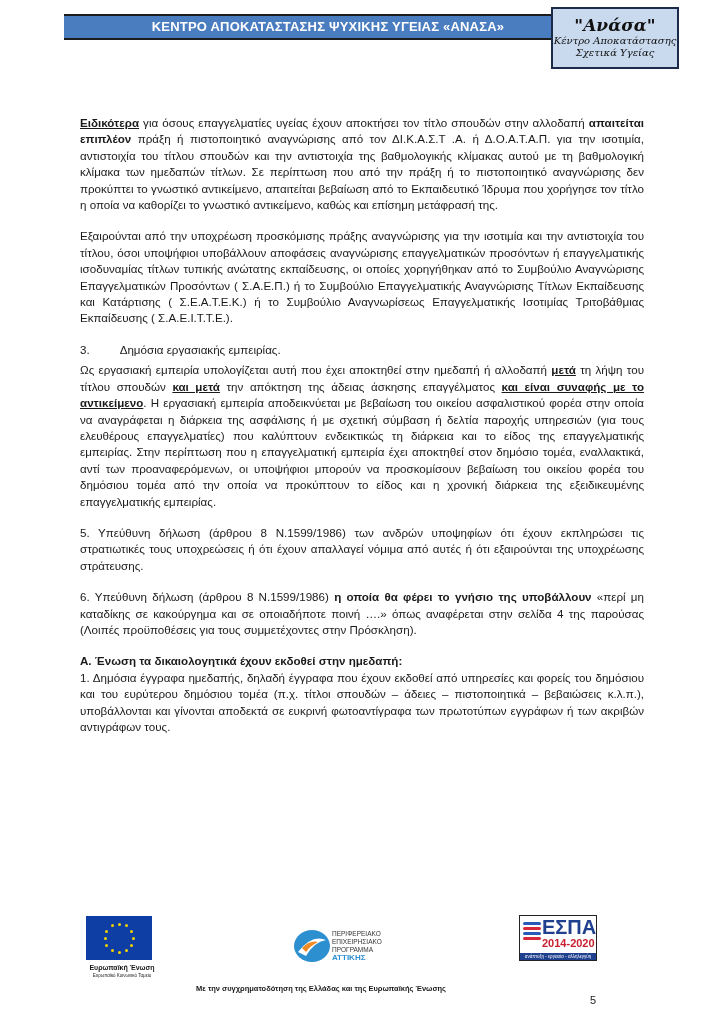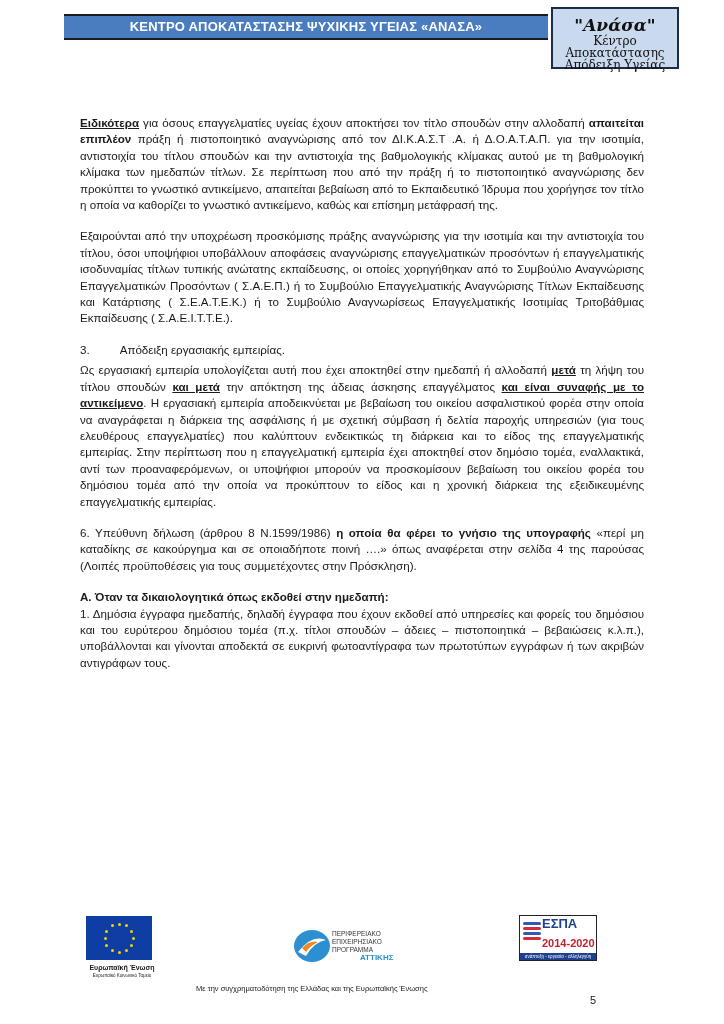--- a/index.html
+++ b/index.html
@@ -1,82 +1,83 @@
 <!DOCTYPE html>
 <html><head>
 <meta charset="utf-8">
 <style>
   html, body { margin: 0; padding: 0; background: #ffffff; }
   body { width: 724px; height: 1024px; position: relative; overflow: hidden;
          font-family: "Liberation Sans", sans-serif; color: #1a1a1a; }
 
   .header-bar { position: absolute; left: 64px; top: 14px; width: 484px; height: 22px;
-    background: #4a7cc0; border-top: 2px solid #1c1c1c; border-bottom: 2px solid #1c1c1c; }
+    background: #4a7cc0; border-top: 2px solid #1c1c1c; border-bottom: 2px solid #1c1c1c; padding-left: 44px; }
   .header-title { position: absolute; left: 0; right: 0; top: 3px; text-align: center;
     color: #ffffff; font-weight: bold; font-size: 13px; letter-spacing: 0.2px; }
   .logo-box { position: absolute; left: 551px; top: 7px; width: 128px; height: 62px;
     background: #c9d9ee; border: 2px solid #1c2b4a; box-sizing: border-box; text-align: center; }
   .logo-title { font-family: "DejaVu Serif", serif; font-style: italic; font-weight: bold; font-size: 17px; margin-top: 6px; color:#111; }
-  .logo-sub { font-family: "DejaVu Serif", serif; font-size: 12px; line-height: 12px; color:#111; }
+  .logo-sub { font-family: "DejaVu Serif", serif; font-style: italic; font-size: 10px; line-height: 12px; color:#111; }
 
   .content { position: absolute; left: 80px; top: 115px; width: 564px;
     font-size: 11.6px; line-height: 16.4px; text-align: justify; }
   .content p { margin: 0 0 15px 0; }
   .u { text-decoration: underline; }
   .b { font-weight: bold; }
   .num-head { display: flex; gap: 30px; margin-bottom: 4px; }
   .tight { margin: 0 !important; }
 
   .footer-eu { position: absolute; left: 86px; top: 916px; width: 66px; height: 44px; background: #0e3da3; }
   .footer-eu .star { position: absolute; width: 3px; height: 3px; background: #f5d400; border-radius: 50%; }
   .eu-label { position: absolute; left: 80px; top: 964px; width: 84px; text-align: center; font-size: 7px; font-weight: bold; }
   .eu-sublabel { position: absolute; left: 80px; top: 973px; width: 84px; text-align: center; font-size: 4.5px; }
   .pep-logo { position: absolute; left: 292px; top: 928px; width: 40px; height: 36px; }
   .pep-text { position: absolute; left: 332px; top: 930px; font-size: 6.5px; line-height: 8px; color: #333; }
-  .pep-text .attiki { color: #2c8fd0; font-size: 8px; font-weight: bold; margin-left: 28px; }
+  .pep-text .attiki { color: #2c8fd0; font-size: 8px; font-weight: bold; }
   .espa { position: absolute; left: 519px; top: 915px; width: 76px; height: 44px; border: 1px solid #222; background:#fff; }
-  .espa-title { position: absolute; left: 22px; top: 0px; font-size: 13px; font-weight: bold; color: #1f3f8f; }
+  .espa-title { position: absolute; left: 22px; top: 0px; font-size: 20px; font-weight: bold; color: #1f3f8f; }
   .espa-years { position: absolute; left: 22px; top: 21px; font-size: 11px; font-weight: bold; color: #c8202f; }
   .espa-strip { position: absolute; left: 0; right: 0; bottom: 0; height: 7px; background: #1f3f8f; color: #fff; font-size: 4.5px; text-align: center; line-height: 7px; }
   .espa-waves { position: absolute; left: 3px; top: 6px; width: 18px; }
   .espa-waves div { height: 3px; margin-bottom: 2px; border-radius: 2px; }
-  .cofund { position: absolute; left: 196px; top: 984px; font-size: 7.5px; font-weight: normal; }
+  .cofund { position: absolute; left: 196px; top: 984px; font-size: 7.5px; font-weight: bold; }
   .page-num { position: absolute; left: 590px; top: 994px; font-size: 11px; }
 </style>
 </head>
 <body>
 
 <div class="header-bar">
   <div class="header-title">ΚΕΝΤΡΟ ΑΠΟΚΑΤΑΣΤΑΣΗΣ ΨΥΧΙΚΗΣ ΥΓΕΙΑΣ «ΑΝΑΣΑ»</div>
 </div>
 <div class="logo-box">
   <div class="logo-title">"Ανάσα"</div>
   <div class="logo-sub">Κέντρο Αποκατάστασης</div>
-  <div class="logo-sub">Απόδειξη Υγείας</div>
+  <div class="logo-sub">Σχετικά Υγείας</div>
 </div>
 
 <div class="content">
   <p>
     <span class="b u">Ειδικότερα</span><span> για όσους επαγγελματίες υγείας έχουν αποκτήσει τον τίτλο σπουδών στην αλλοδαπή </span><span class="b">απαιτείται επιπλέον</span><span> πράξη ή πιστοποιητικό αναγνώρισης από τον ΔΙ.Κ.Α.Σ.Τ .Α. ή Δ.Ο.Α.Τ.Α.Π. για την ισοτιμία, αντιστοιχία του τίτλου σπουδών και την αντιστοιχία της βαθμολογικής κλίμακας αυτού με τη βαθμολογική κλίμακα των ημεδαπών τίτλων. Σε περίπτωση που από την πράξη ή το πιστοποιητικό αναγνώρισης δεν προκύπτει το γνωστικό αντικείμενο, απαιτείται βεβαίωση από το Εκπαιδευτικό Ίδρυμα που χορήγησε τον τίτλο η οποία να καθορίζει το γνωστικό αντικείμενο, καθώς και επίσημη μετάφρασή της.</span>
   </p>
   <p>Εξαιρούνται από την υποχρέωση προσκόμισης πράξης αναγνώρισης για την ισοτιμία και την αντιστοιχία του τίτλου, όσοι υποψήφιοι υποβάλλουν αποφάσεις αναγνώρισης επαγγελματικών προσόντων ή επαγγελματικής ισοδυναμίας τίτλων τυπικής ανώτατης εκπαίδευσης, οι οποίες χορηγήθηκαν από το Συμβούλιο Αναγνώρισης Επαγγελματικών Προσόντων ( Σ.Α.Ε.Π.) ή το Συμβούλιο Επαγγελματικής Αναγνώρισης Τίτλων Εκπαίδευσης και Κατάρτισης ( Σ.Ε.Α.Τ.Ε.Κ.) ή το Συμβούλιο Αναγνωρίσεως Επαγγελματικής Ισοτιμίας Τριτοβάθμιας Εκπαίδευσης ( Σ.Α.Ε.Ι.Τ.Τ.Ε.).</p>
 
   <div class="num-head">
     <span>3.</span>
-    <span>Απόδειξη εργασιακής εμπειρίας.</span>
+    <span>Δημόσια εργασιακής εμπειρίας.</span>
   </div>
   <p>
     <span>Ως εργασιακή εμπειρία υπολογίζεται αυτή που έχει αποκτηθεί στην ημεδαπή ή αλλοδαπή </span><span class="b u">μετά</span><span> τη λήψη του τίτλου σπουδών </span><span class="b u">και μετά</span><span> την απόκτηση της άδειας άσκησης επαγγέλματος </span><span class="b u">και είναι συναφής με το αντικείμενο</span><span>. Η εργασιακή εμπειρία αποδεικνύεται με βεβαίωση του οικείου ασφαλιστικού φορέα στην οποία να αναγράφεται η διάρκεια της ασφάλισης ή με σχετική σύμβαση ή δελτία παροχής υπηρεσιών (για τους ελευθέρους επαγγελματίες) που καλύπτουν ενδεικτικώς τη διάρκεια και το είδος της επαγγελματικής εμπειρίας. Στην περίπτωση που η επαγγελματική εμπειρία έχει αποκτηθεί στον δημόσιο τομέα, εναλλακτικά, αντί των προαναφερόμενων, οι υποψήφιοι μπορούν να προσκομίσουν βεβαίωση του οικείου φορέα του δημόσιου τομέα από την οποία να προκύπτουν το είδος και η χρονική διάρκεια της εξειδικευμένης επαγγελματικής εμπειρίας.</span>
   </p>
 
+  <p>5. Υπεύθυνη δήλωση (άρθρου 8 Ν.1599/1986) των ανδρών υποψηφίων ότι έχουν εκπληρώσει τις στρατιωτικές τους υποχρεώσεις ή ότι έχουν απαλλαγεί νόμιμα από αυτές ή ότι εξαιρούνται της υποχρέωσης στράτευσης.</p>
   <p>
-    <span>6. Υπεύθυνη δήλωση (άρθρου 8 Ν.1599/1986) </span><span class="b">η οποία θα φέρει το γνήσιο της υπογραφής</span><span> «περί μη καταδίκης σε κακούργημα και σε οποιαδήποτε ποινή ….» όπως αναφέρεται στην σελίδα 4 της παρούσας (Λοιπές προϋποθέσεις για τους συμμετέχοντες στην Πρόσκληση).</span>
+    <span>6. Υπεύθυνη δήλωση (άρθρου 8 Ν.1599/1986) </span><span class="b">η οποία θα φέρει το γνήσιο της υποβάλλουν</span><span> «περί μη καταδίκης σε κακούργημα και σε οποιαδήποτε ποινή ….» όπως αναφέρεται στην σελίδα 4 της παρούσας (Λοιπές προϋποθέσεις για τους συμμετέχοντες στην Πρόσκληση).</span>
   </p>
 
-  <p class="b tight">Α. Όταν  τα δικαιολογητικά όπως εκδοθεί στην ημεδαπή:</p>
+  <p class="b tight">Α. Ένωση  τα δικαιολογητικά έχουν εκδοθεί στην ημεδαπή:</p>
   <p>1. Δημόσια έγγραφα ημεδαπής, δηλαδή έγγραφα που έχουν εκδοθεί από υπηρεσίες και φορείς του δημόσιου και του ευρύτερου δημόσιου τομέα (π.χ. τίτλοι σπουδών – άδειες – πιστοποιητικά – βεβαιώσεις κ.λ.π.), υποβάλλονται και γίνονται αποδεκτά σε ευκρινή φωτοαντίγραφα των πρωτοτύπων εγγράφων ή των ακριβών αντιγράφων τους.</p>
 </div>
 
 <div class="footer-eu" id="euflag">
     <div class="star" style="left: 45.5px; top: 20.5px;"></div>
     <div class="star" style="left: 43.6244px; top: 27.5px;"></div>
     <div class="star" style="left: 38.5px; top: 32.6244px;"></div>
     <div class="star" style="left: 31.5px; top: 34.5px;"></div>
     <div class="star" style="left: 24.5px; top: 32.6244px;"></div>
     <div class="star" style="left: 19.3756px; top: 27.5px;"></div>

